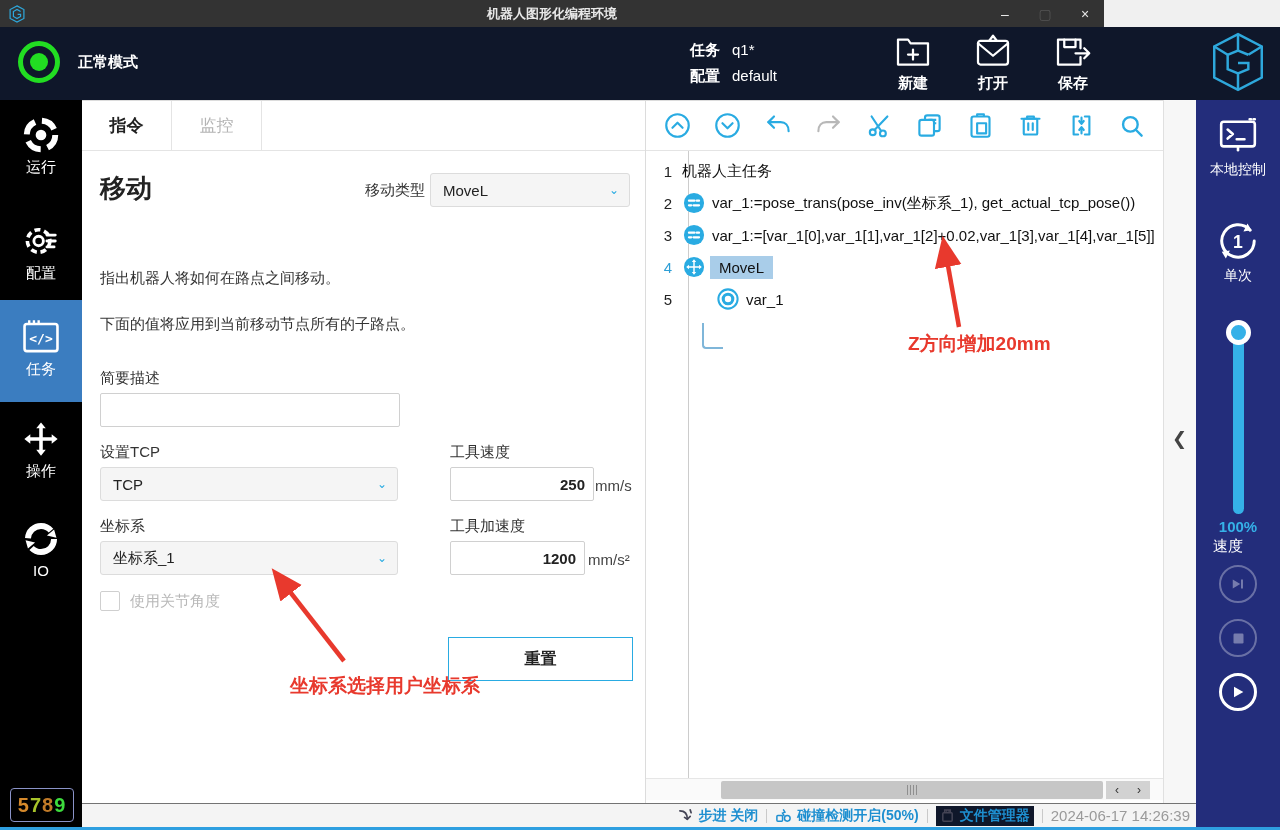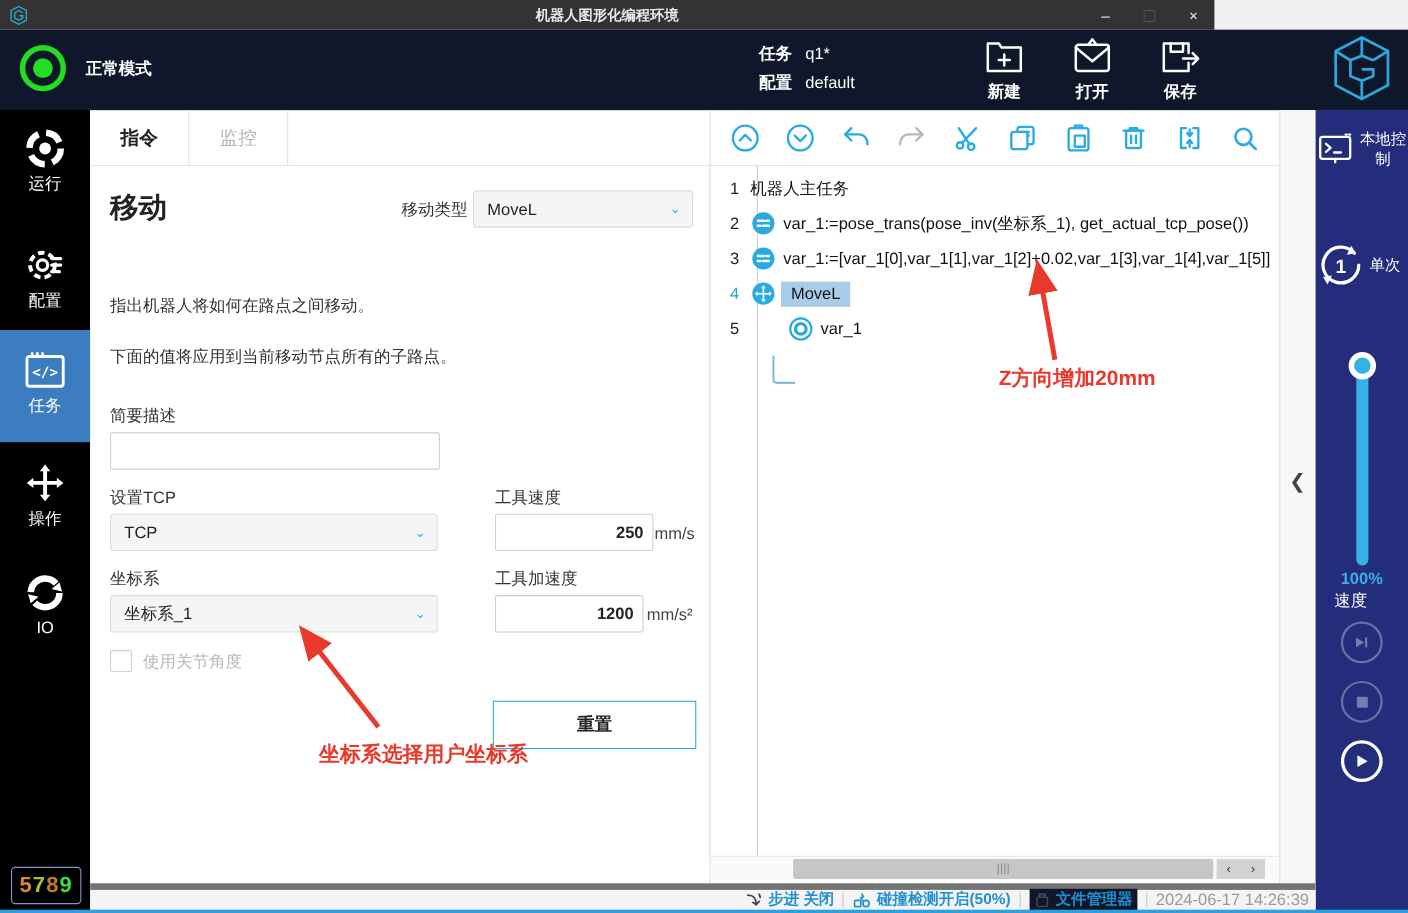--- a/index.html
+++ b/index.html
@@ -99,37 +99,37 @@
   .hbtns { position:absolute; right:14px; top:2px; width:44px; height:18px; background:#d2d2d2;
            display:flex; align-items:center; justify-content:space-around; font-size:12px; color:#333; }
 
   
   .rgutter { position:absolute; left:1163px; top:100px; width:33px; height:703px; background:#f7f7f7;
              border-left:1px solid #e0e0e0; }
   .rgutter .col { position:absolute; left:8px; top:328px; font-size:18px; color:#444; cursor:default; }
 
   
   .rsb { position:absolute; left:1196px; top:100px; width:84px; height:730px; background:#232d7b; color:#fff; }
-  .rsb-item { position:absolute; left:0; width:84px; display:flex; flex-direction:row; align-items:center; gap:3px; cursor:default;text-align:center; }
+  .rsb-item { position:absolute; left:0; width:84px; display:flex; flex-direction:column; align-items:center; gap:3px; cursor:default; }
   .rsb-item .lbl { font-size:14px; }
   .slider { position:absolute; left:0; top:212px; width:84px; height:206px; }
   .strack { position:absolute; left:37px; top:14px; width:11px; height:188px; background:#35b1e8; border-radius:6px; }
   .sknob { position:absolute; left:30px; top:8px; width:25px; height:25px; border-radius:50%;
            background:#35b1e8; border:5px solid #fff; cursor:default; }
   .spct { position:absolute; left:0; top:418px; width:84px; text-align:center; color:#35b1e8;
           font-weight:bold; font-size:15px; }
   .slbl { position:absolute; left:0; top:437px; width:64px; text-align:center; font-size:15px; }
   .pbtn { position:absolute; left:23px; width:38px; height:38px; border-radius:50%; display:flex;
           align-items:center; justify-content:center; cursor:default; }
   .pbtn.dim { border:2px solid rgba(255,255,255,0.32); }
   .pbtn.lit { border:3px solid #ffffff; }
 
   
   .status { position:absolute; left:82px; top:803px; width:1114px; height:24px; background:#f4f4f4;
-            border-top:6px solid #737373; display:flex; align-items:center; justify-content:flex-end;
+            border-top:1px solid #737373; display:flex; align-items:center; justify-content:flex-end;
             font-size:14px; gap:8px; padding-right:6px; }
   .st-item { display:flex; align-items:center; gap:5px; font-weight:bold; color:#1e8fd0; cursor:default; }
   .st-sep { width:1px; height:14px; background:#c9c9c9; }
   .st-fm { background:#0f172a; padding:1px 4px; }
   .st-time { color:#9a9a9a; font-weight:normal; font-size:15px; }
   .bottomline { position:absolute; left:0; top:827px; width:1280px; height:3px; background:#2e9fe0; z-index:20; }
 </style>
 </head>
 <body>
 

